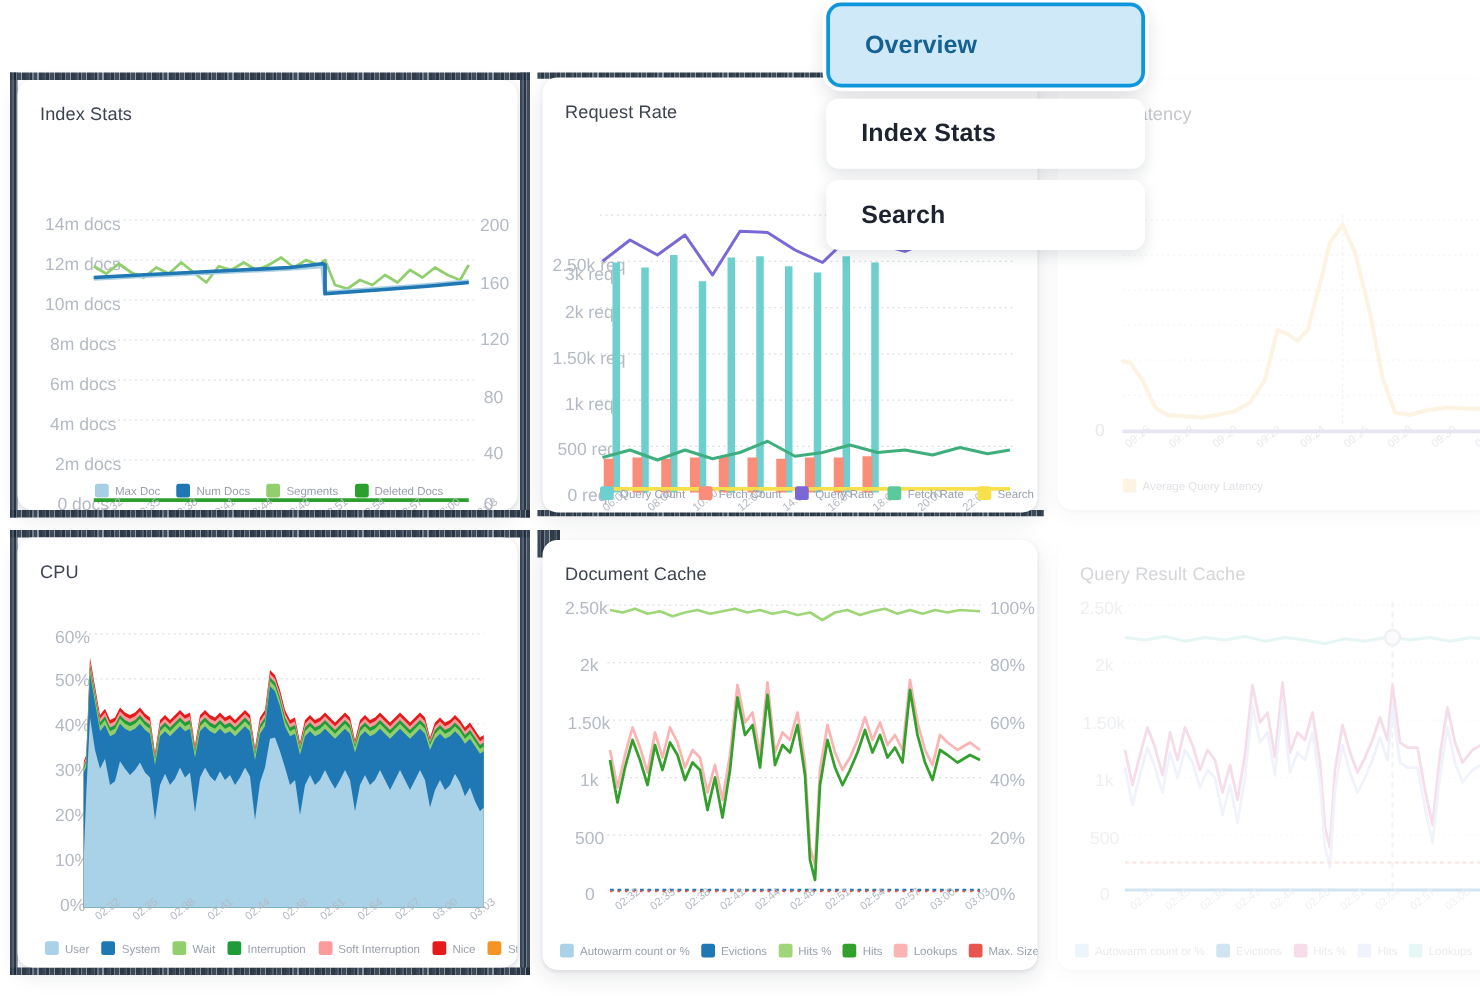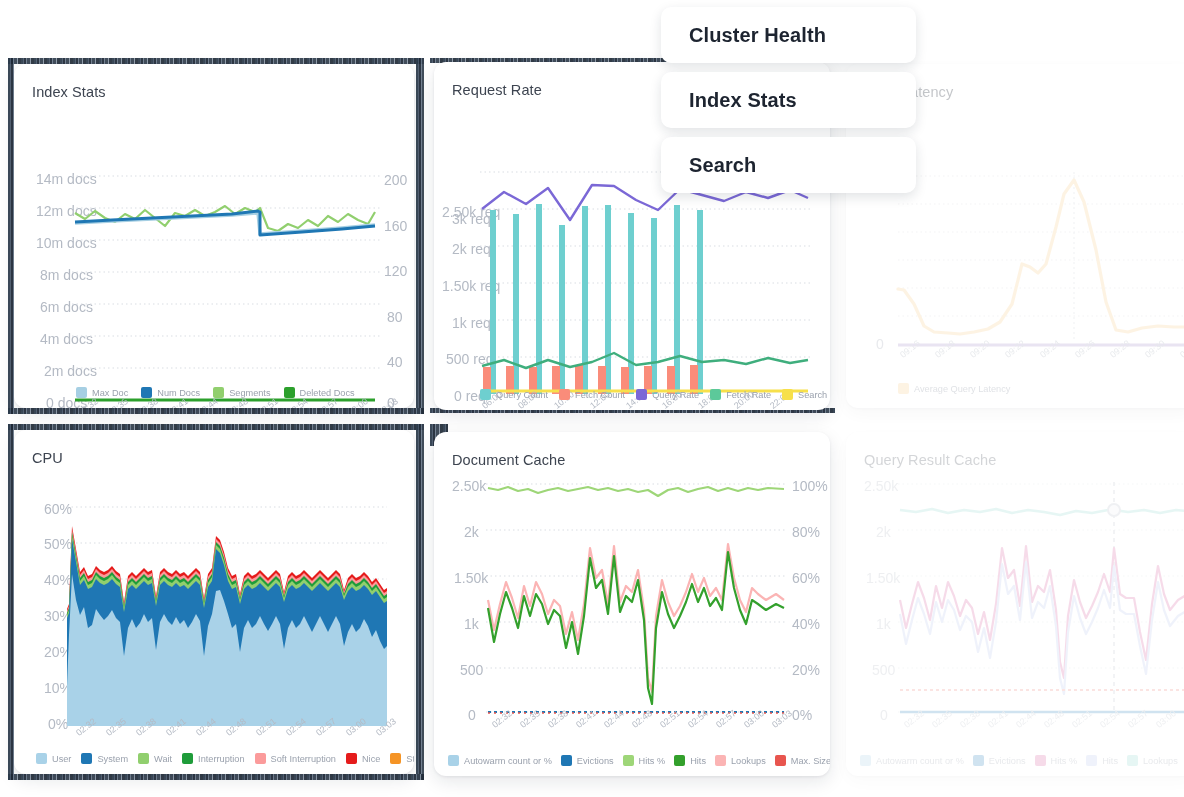--- a/index.html
+++ b/index.html
@@ -503,22 +503,22 @@
         </div>
       <div class="lg">
         <span class="sw" style="background:#8fd9cf"></span>
         <span class="tx">Lookups</span>
         </div>
 
     </div>
   </div>
 
   <div class="menu">
-    <div class="menu-item" style="margin-top:9px;">
-      <span>Cluster Health</span>
+    <div class="menu-item first">
+      <span>Overview</span>
     </div>
     <div class="menu-item" style="margin-top:9px;">
       <span>Index Stats</span>
     </div>
     <div class="menu-item" style="margin-top:9px;">
       <span>Search</span>
     </div>
   </div>
 
 </div>

